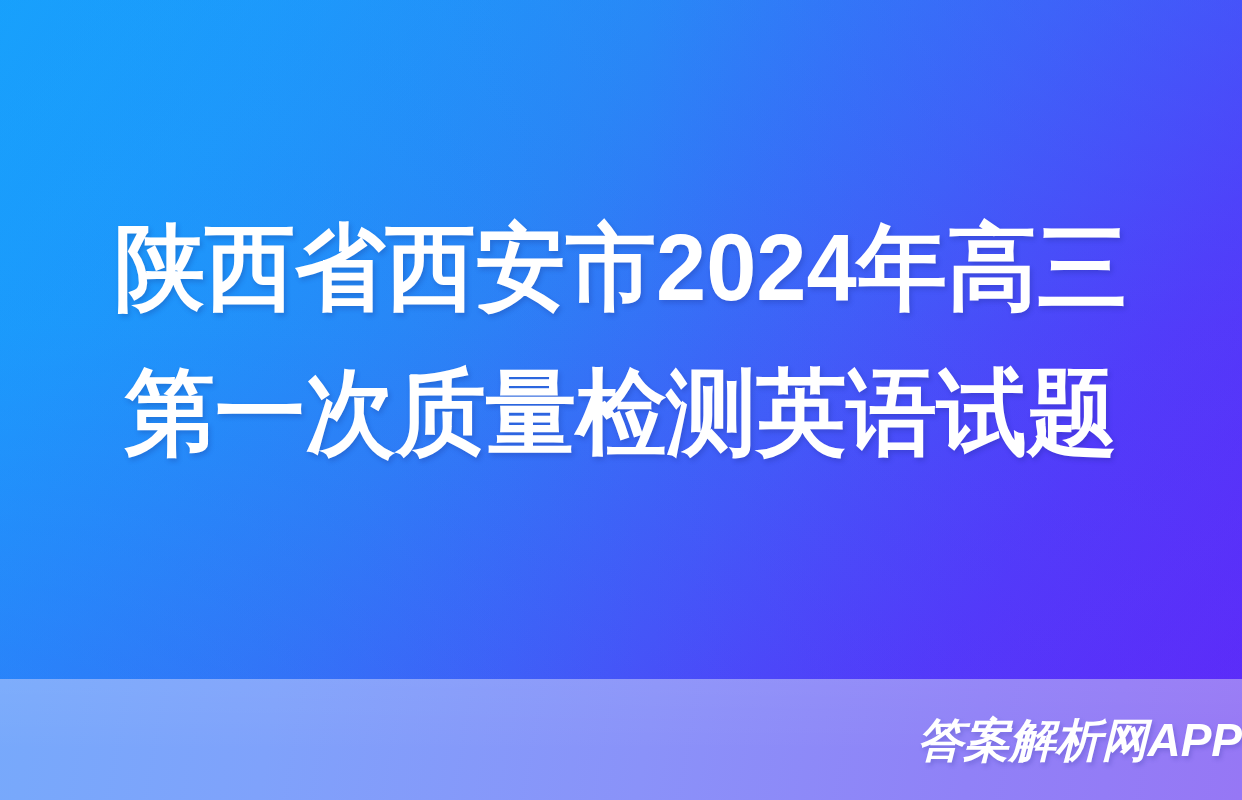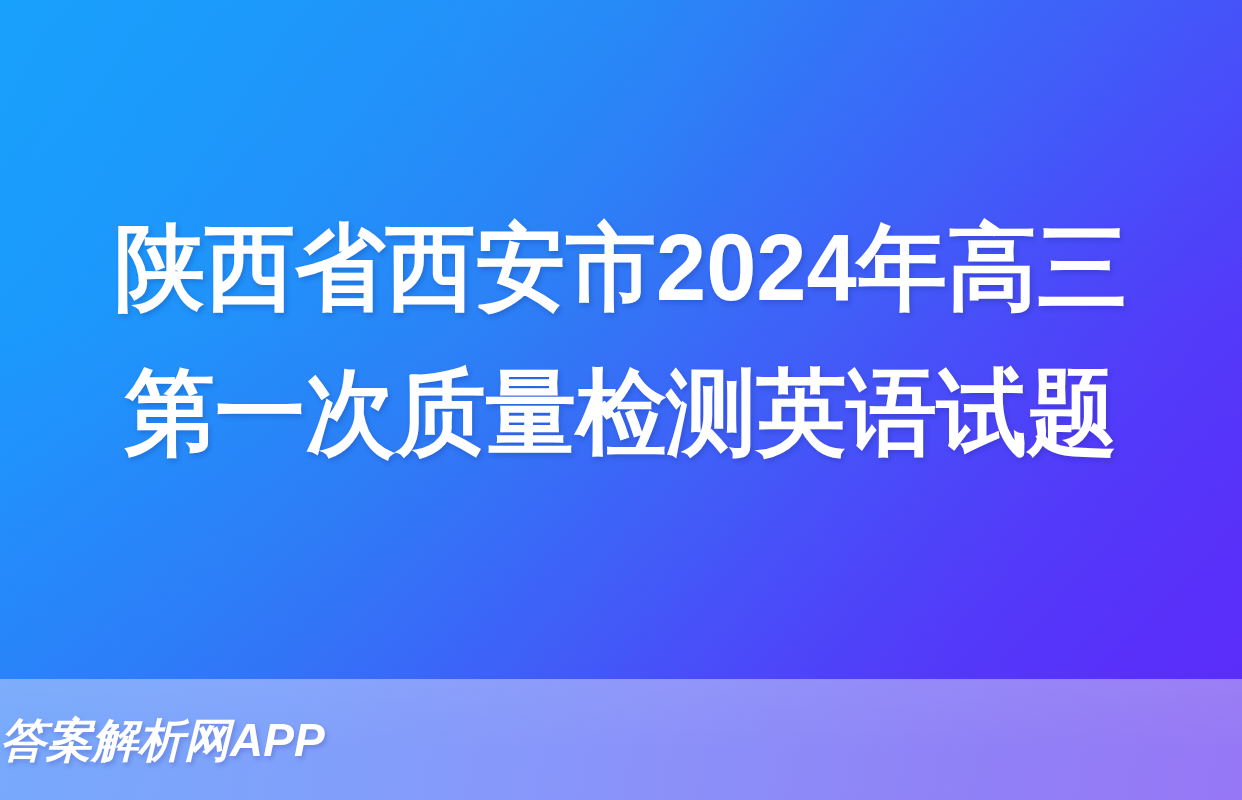--- a/index.html
+++ b/index.html
@@ -88,21 +88,21 @@
   }
 
   
   .footer {
     position: relative;
     flex: 1 1 auto;
     height: 121px;
     width: 100%;
     display: flex;
     align-items: center;
-    justify-content: flex-start;
+    justify-content: flex-end;
     overflow: hidden;
     background: linear-gradient(100deg,
         #77a9fb   0%,
         #7fa2fb  22%,
         #8a92f9  52%,
         #9081f7  78%,
         #9677f5 100%);
   }
   .footer-overlay {
     position: absolute;

